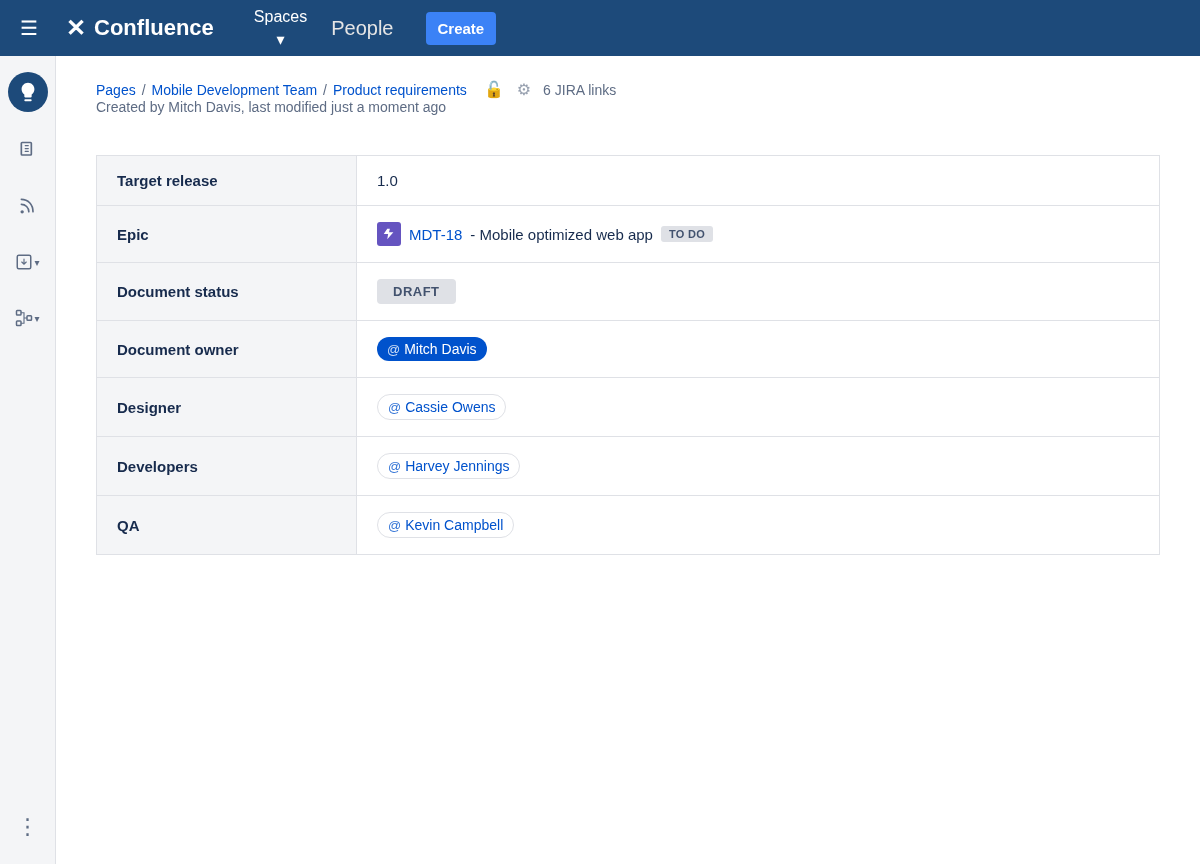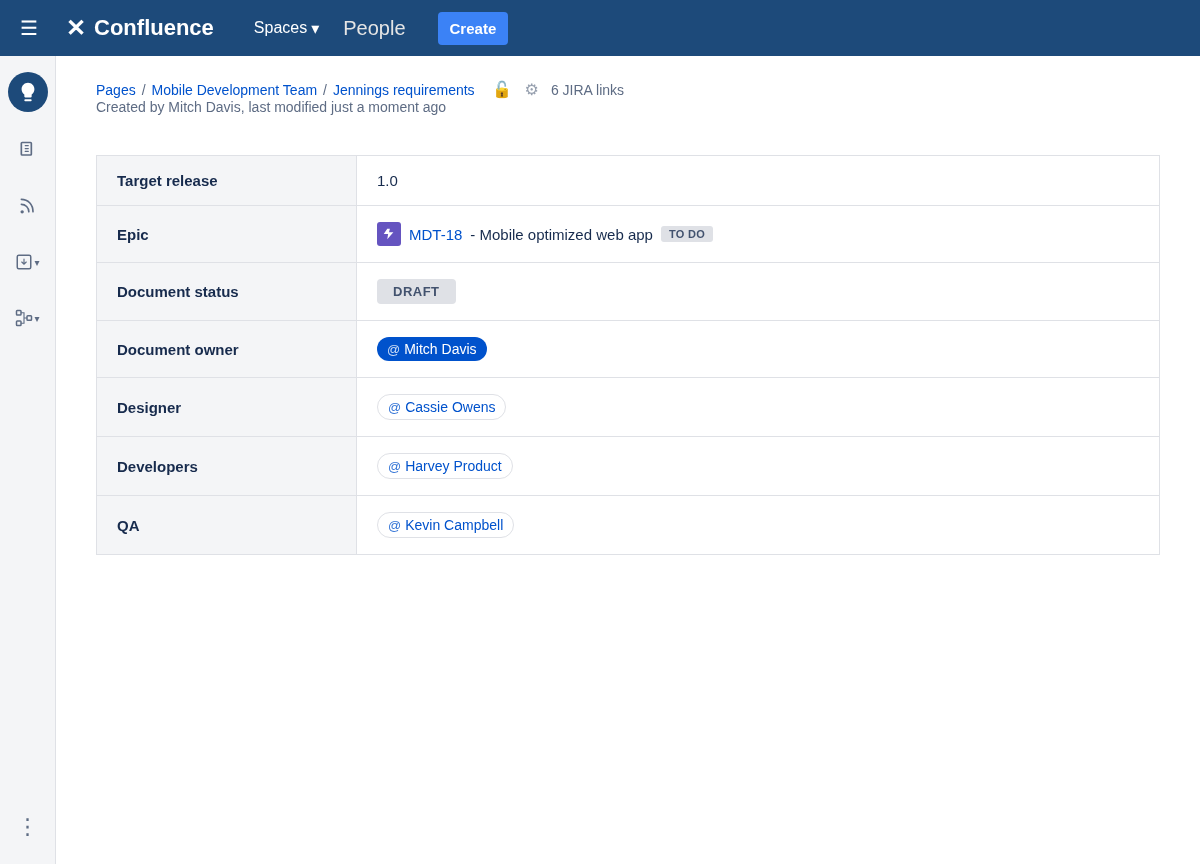--- a/index.html
+++ b/index.html
@@ -30,20 +30,21 @@
       text-decoration: none;
     }
     .topnav-spaces {
       color: #fff;
       font-size: 16px;
       cursor: pointer;
       display: flex;
       align-items: center;
       gap: 4px;
       margin-left: 16px;
+      flex-direction: column;
     }
     .topnav-people {
       color: #e5e5e5;
       font-size: 20px;
       cursor: pointer;
     }
     .topnav-create {
       background: #3b82f6;
       color: #fff;
       font-size: 15px;
@@ -329,21 +330,21 @@
     <div class="sidebar-dots" style="margin-top: auto; font-size: 22px; color: #5e6c84;">⋮</div>
   </aside>
 
   <main class="main">
 
     <div class="breadcrumb">
       <a class="breadcrumb-item">Pages</a>
       <span class="breadcrumb-sep">/</span>
       <a class="breadcrumb-item">Mobile Development Team</a>
       <span class="breadcrumb-sep">/</span>
-      <a class="breadcrumb-item">Jennings requirements</a>
+      <a class="breadcrumb-item">Product requirements</a>
       <div class="breadcrumb-icons">
         <span style="cursor:pointer; font-size:16px;">🔓</span>
         <span style="cursor:pointer; font-size:16px;">⚙</span>
         <span class="breadcrumb-jira" style="cursor:pointer;">6 JIRA links</span>
       </div>
     </div>
 
     <p class="page-meta">Created by Mitch Davis, last modified just a moment ago</p>
 
     <table class="info-table">
@@ -395,21 +396,21 @@
               <span>Cassie Owens</span>
             </span>
           </td>
         </tr>
 
         <tr>
           <td>Developers</td>
           <td>
             <span class="mention-chip mention-chip-outline">
               <span class="mention-at">@</span>
-              <span>Harvey Product</span>
+              <span>Harvey Jennings</span>
             </span>
           </td>
         </tr>
 
         <tr>
           <td>QA</td>
           <td>
             <span class="mention-chip mention-chip-outline">
               <span class="mention-at">@</span>
               <span>Kevin Campbell</span>

